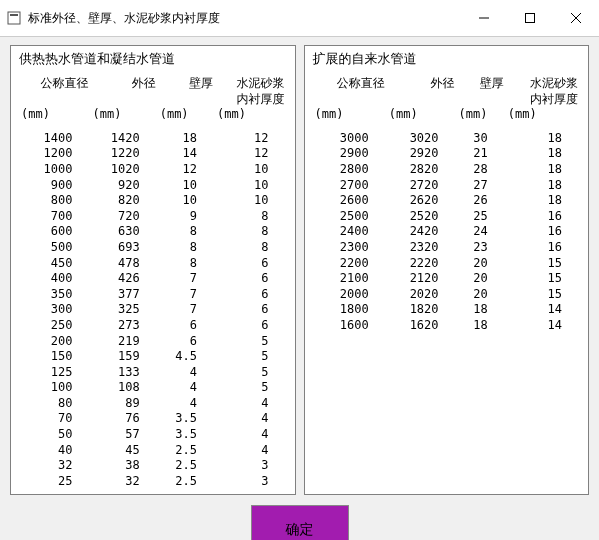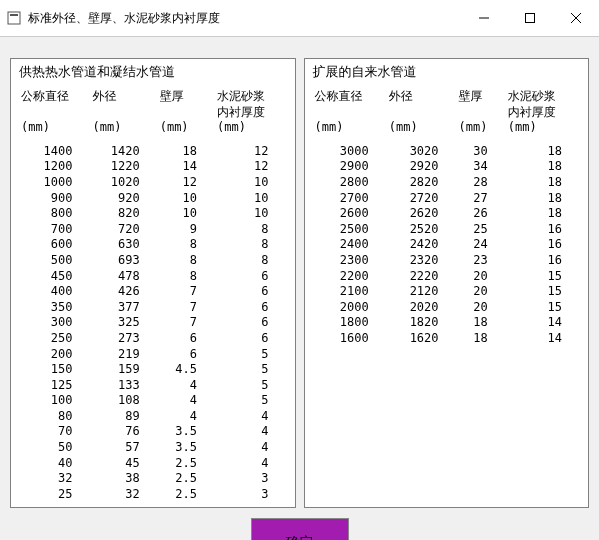--- a/index.html
+++ b/index.html
@@ -47,41 +47,40 @@
   .panels {
     display: flex;
     gap: 8px;
   }
   .panel {
     border: 1px solid #808080;
     background: #fff;
     height: 450px;
     padding: 4px 8px 8px 8px;
     flex: 1;
-    margin-top: 13px;
   }
   .panel-title {
     font-size: 13px;
     margin-bottom: 8px;
     font-family: "SimSun","Microsoft YaHei",sans-serif;
   }
   table {
     border-collapse: collapse;
     width: 100%;
     font-family: "SimSun", monospace;
     font-size: 12px;
     line-height: 1.3;
   }
   th, td {
     text-align: left;
     padding: 0 2px;
     white-space: nowrap;
     font-weight: normal;
   }
-  th { vertical-align: top; }
+  th { vertical-align: top; text-align: right; }
   .unit-row td {
     padding-bottom: 8px;
   }
   td.num { text-align: right; padding-right: 18px;}
   .btn-row {
     display: flex;
     justify-content: center;
     margin-top: 10px;
   }
   button.ok {
@@ -305,21 +304,21 @@
         <tbody id="right-body">
             <tr>
               <td class="num">3000</td>
               <td class="num">3020</td>
               <td class="num">30</td>
               <td class="num">18</td>
             </tr>
             <tr>
               <td class="num">2900</td>
               <td class="num">2920</td>
-              <td class="num">34</td>
+              <td class="num">21</td>
               <td class="num">18</td>
             </tr>
             <tr>
               <td class="num">2800</td>
               <td class="num">2820</td>
               <td class="num">28</td>
               <td class="num">18</td>
             </tr>
             <tr>
               <td class="num">2700</td>

